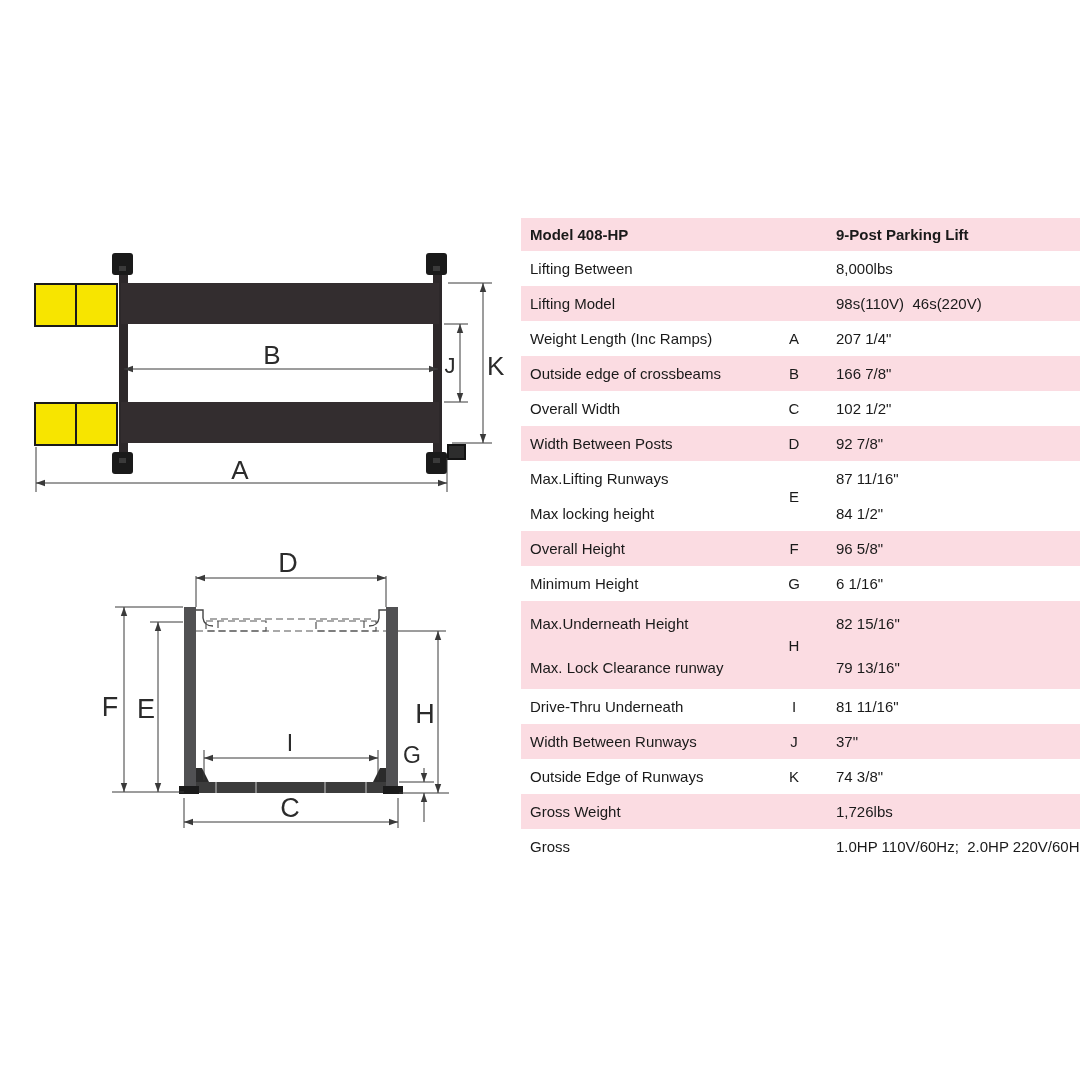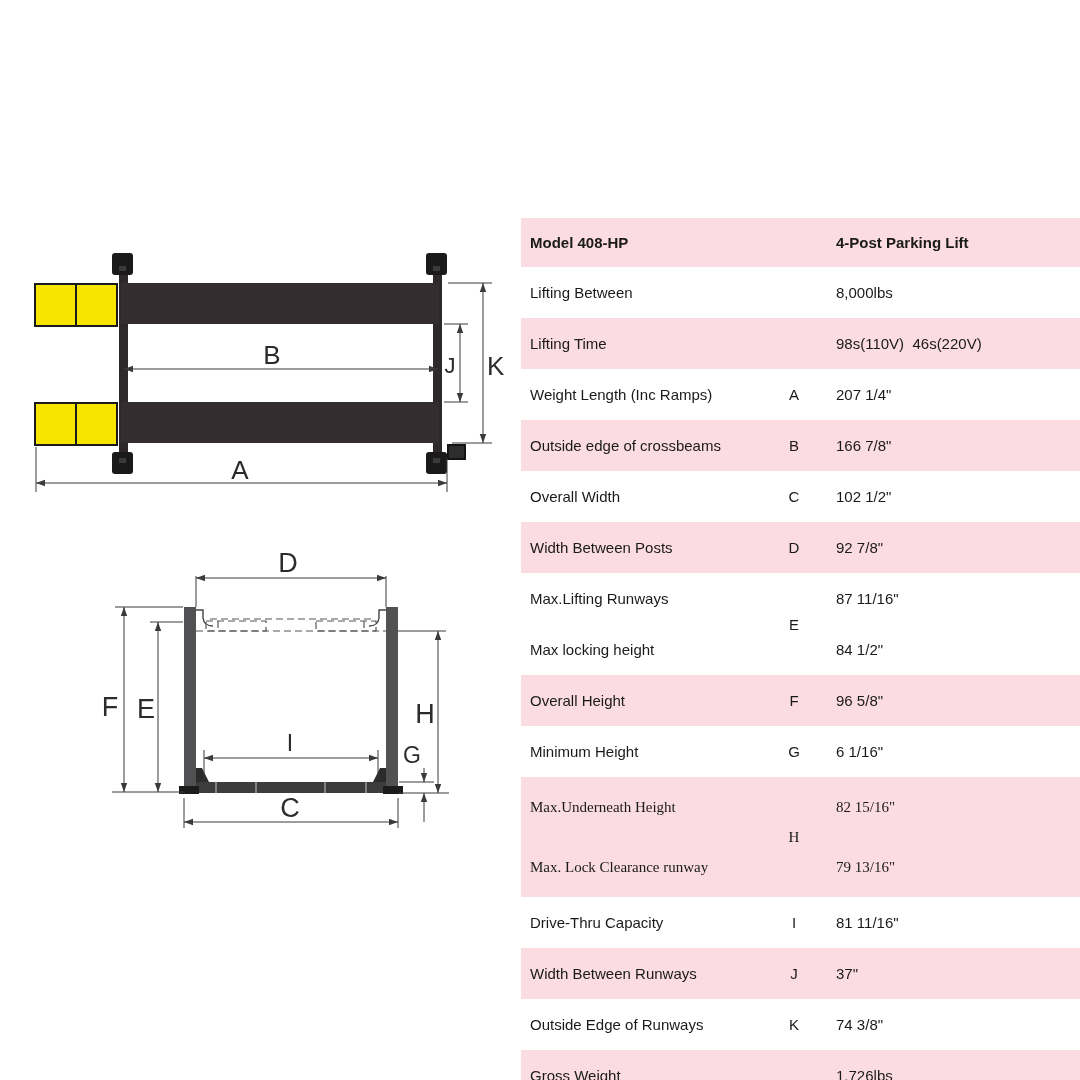--- a/index.html
+++ b/index.html
@@ -6,27 +6,27 @@
   .page {
     position:relative; width:1080px; height:1080px; overflow:hidden;
     background:#ffffff; font-family:"Liberation Sans", sans-serif;
   }
   
   .spec-table {
     position:absolute; left:521px; top:218px; width:559px;
     border-collapse:collapse; table-layout:fixed;
     font-size:15px; color:#1a1a1a;
   }
-  .spec-table td { height:35px; vertical-align:middle; padding:8px; }
+  .spec-table td { height:35px; vertical-align:middle; padding:0; }
   .spec-table tr.hdr td { height:33px; font-weight:bold; }
   .spec-table td.label { padding-left:9px; }
   .spec-table td.letter { text-align:center; }
   .spec-table td.value { padding-left:19px; white-space:pre; }
   .spec-table tr.p { background:#fbdce2; }
-  .spec-table tr.tall td { height:44px;font-family:Liberation Serif, serif; }
+  .spec-table tr.tall td { height:44px; }
   
   .dgm { position:absolute; left:0; }
   .dgm.top { top:230px; }
   .dgm.front { top:530px; }
   svg text { fill:#2b2b2b; }
   .dimline { stroke:#3a3a3a; stroke-width:1; fill:none; }
   .dash { stroke:#555; stroke-width:1.2; fill:none; stroke-dasharray:7 4; }
   .lblL { font-size:26px; }
   .lblM { font-size:22px; }
   .lblF { font-size:27px; }
@@ -193,29 +193,29 @@
 
   <table class="spec-table">
     <colgroup>
         <col style="width:250px">
         <col style="width:46px">
         <col style="width:263px">
       </colgroup>
     <tbody>
       <tr class="hdr p">
         <td class="label" colspan="2">Model 408-HP</td>
-        <td class="value">4-Post Parking Lift</td>
+        <td class="value">9-Post Parking Lift</td>
       </tr>
       <tr class="w">
         <td class="label">Lifting Between</td>
         <td class="letter"></td>
         <td class="value">8,000lbs</td>
       </tr>
       <tr class="p">
-        <td class="label">Lifting Time</td>
+        <td class="label">Lifting Model</td>
         <td class="letter"></td>
         <td class="value">98s(110V)  46s(220V)</td>
       </tr>
       <tr class="w">
         <td class="label">Weight Length (Inc Ramps)</td>
         <td class="letter">A</td>
         <td class="value">207 1/4"</td>
       </tr>
       <tr class="p">
         <td class="label">Outside edge of crossbeams</td>
@@ -254,21 +254,21 @@
       <tr class="p tall">
         <td class="label">Max.Underneath Height</td>
         <td class="letter" rowspan="2">H</td>
         <td class="value">82 15/16"</td>
       </tr>
       <tr class="p tall">
         <td class="label">Max. Lock Clearance runway</td>
         <td class="value">79 13/16"</td>
       </tr>
       <tr class="w">
-        <td class="label">Drive-Thru Capacity</td>
+        <td class="label">Drive-Thru Underneath</td>
         <td class="letter">I</td>
         <td class="value">81 11/16"</td>
       </tr>
       <tr class="p">
         <td class="label">Width Between Runways</td>
         <td class="letter">J</td>
         <td class="value">37"</td>
       </tr>
       <tr class="w">
         <td class="label">Outside Edge of Runways</td>

